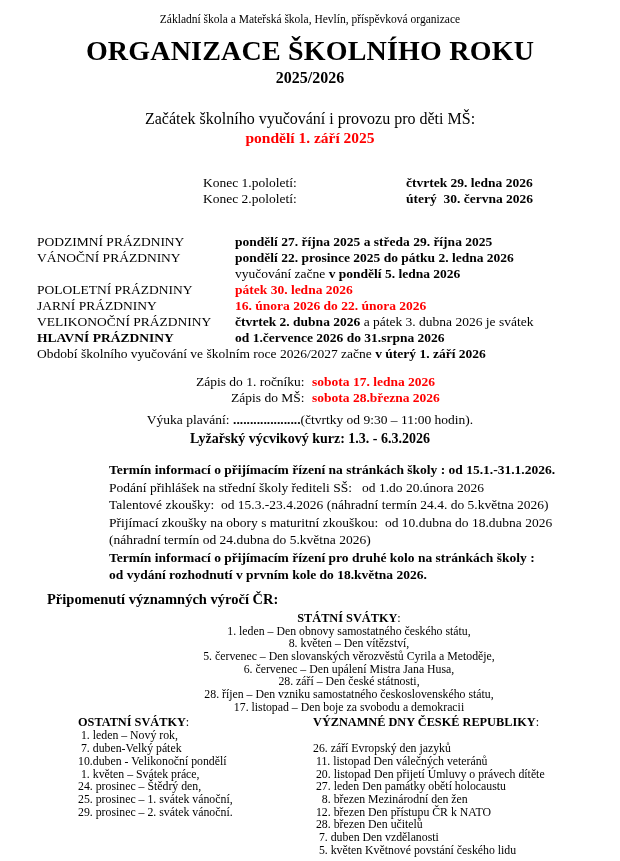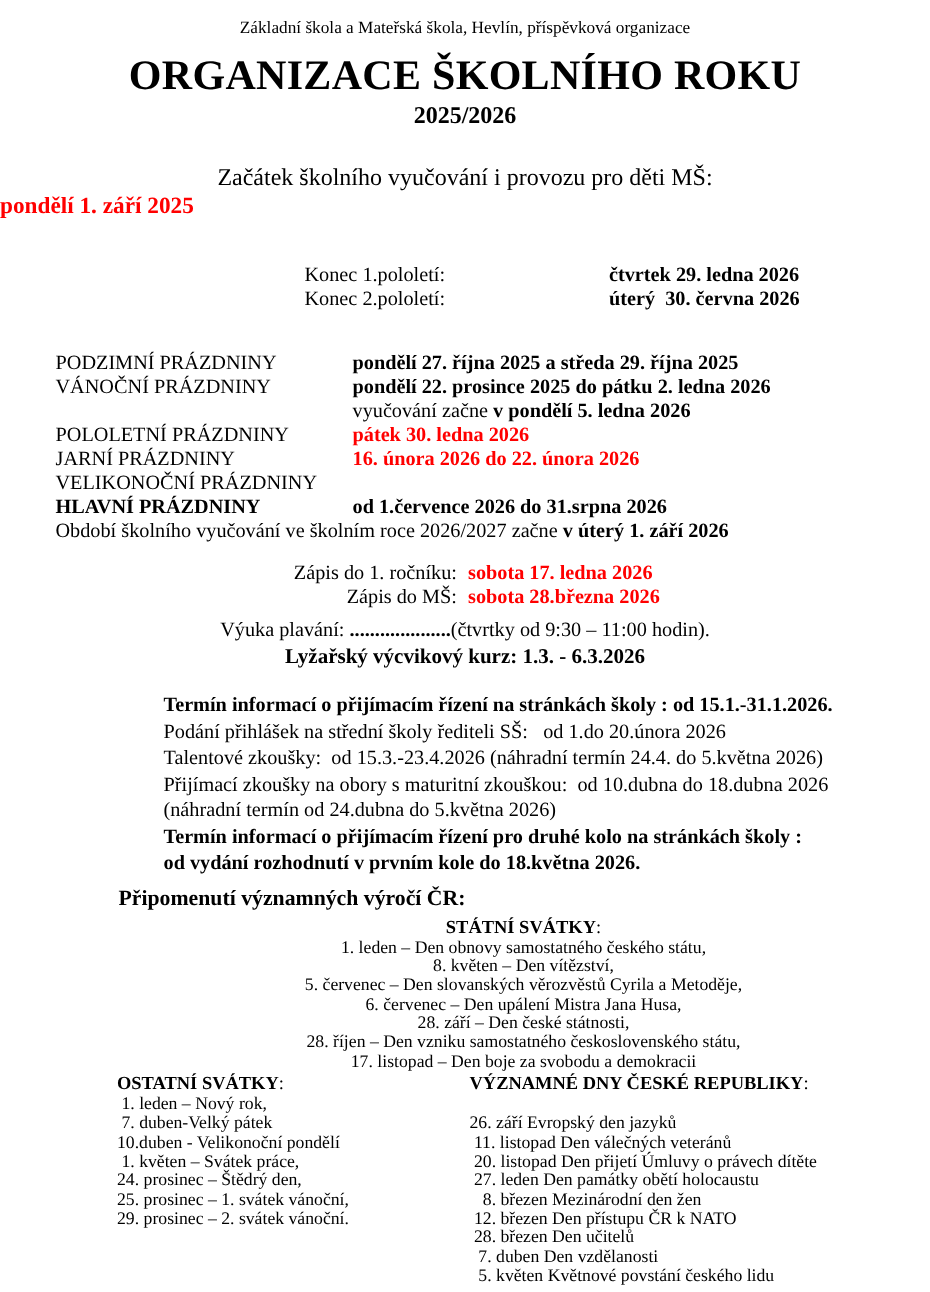--- a/index.html
+++ b/index.html
@@ -9,40 +9,40 @@
     overflow:hidden;position:relative;
   }
   .t{white-space:pre-wrap;}
   .b{font-weight:bold;}
   .red{color:#ff0000;}
 
   .org{padding-top:13px;font-size:11.5px;line-height:13px;text-align:center;}
   .title{margin:9px 0 0 0;font-size:28px;line-height:31px;font-weight:bold;text-align:center;letter-spacing:0.2px;}
   .year{margin-top:3px;font-size:16px;line-height:18px;font-weight:bold;text-align:center;}
   .intro{margin-top:22px;font-size:16px;line-height:19px;text-align:center;}
-  .intro-date{margin-top:1px;font-size:15.5px;line-height:18px;font-weight:bold;text-align:left;}
+  .intro-date{margin-top:1px;font-size:15.5px;line-height:18px;font-weight:bold;text-align:center;}
 
   .sem{margin-top:28px;padding-left:167px;font-size:13.5px;line-height:16px;}
   .sem-row{display:flex;margin-left:36px;}
   .sem-label{width:203px;flex-shrink:0;}
 
   .holidays{margin-top:27px;padding-left:37px;padding-right:20px;font-size:13.5px;line-height:16px;}
   .hrow{display:flex;}
   .hlabel{width:198px;flex-shrink:0;}
 
   .zapis{margin-top:12px;display:grid;grid-template-columns:1fr 1fr;column-gap:4px;font-size:13.5px;line-height:15.5px;}
   .zapis .lbl{text-align:right;}
   .zapis .val{text-align:left;}
 
   .plavani{margin-top:6px;font-size:13.5px;line-height:17px;text-align:center;}
   .ski{margin-top:2px;font-size:14px;line-height:17px;font-weight:bold;text-align:center;}
 
   .admission{margin-top:14px;padding-left:109px;padding-right:30px;font-size:13.5px;line-height:17.5px;}
 
-  .remind{margin-top:7px;padding-left:79px;font-size:14.5px;line-height:17px;font-weight:bold;}
+  .remind{margin-top:7px;padding-left:47px;font-size:14.5px;line-height:17px;font-weight:bold;}
 
   .state{margin-top:3px;padding-left:78px;font-size:11.8px;line-height:12.7px;text-align:center;}
   .list-head{font-size:12.3px;line-height:14px;}
 
   .cols{margin-top:2px;display:flex;padding-left:78px;font-size:11.8px;line-height:12.7px;}
   .col-left{width:235px;flex-shrink:0;}
   .col-right{flex:1;}
   .col-spacer{height:12.7px;}
 </style>
 </head>
@@ -84,20 +84,21 @@
     <div class="hrow">
       <span class="hlabel t">POLOLETNÍ PRÁZDNINY</span>
       <span class="b red t">pátek 30. ledna 2026</span>
     </div>
     <div class="hrow">
       <span class="hlabel t">JARNÍ PRÁZDNINY</span>
       <span class="b red t">16. února 2026 do 22. února 2026</span>
     </div>
     <div class="hrow">
       <span class="hlabel t">VELIKONOČNÍ PRÁZDNINY</span>
+      <span><span class="b t">čtvrtek 2. dubna 2026</span><span class="t"> a pátek 3. dubna 2026 je svátek</span></span>
     </div>
     <div class="hrow">
       <span class="hlabel b t">HLAVNÍ PRÁZDNINY</span>
       <span class="b t">od 1.července 2026 do 31.srpna 2026</span>
     </div>
     <div><span class="t">Období školního vyučování ve školním roce 2026/2027 začne </span><span class="b t">v úterý 1. září 2026</span></div>
   </div>
 
   <div class="zapis">
     <span class="lbl t">Zápis do 1. ročníku: </span>

